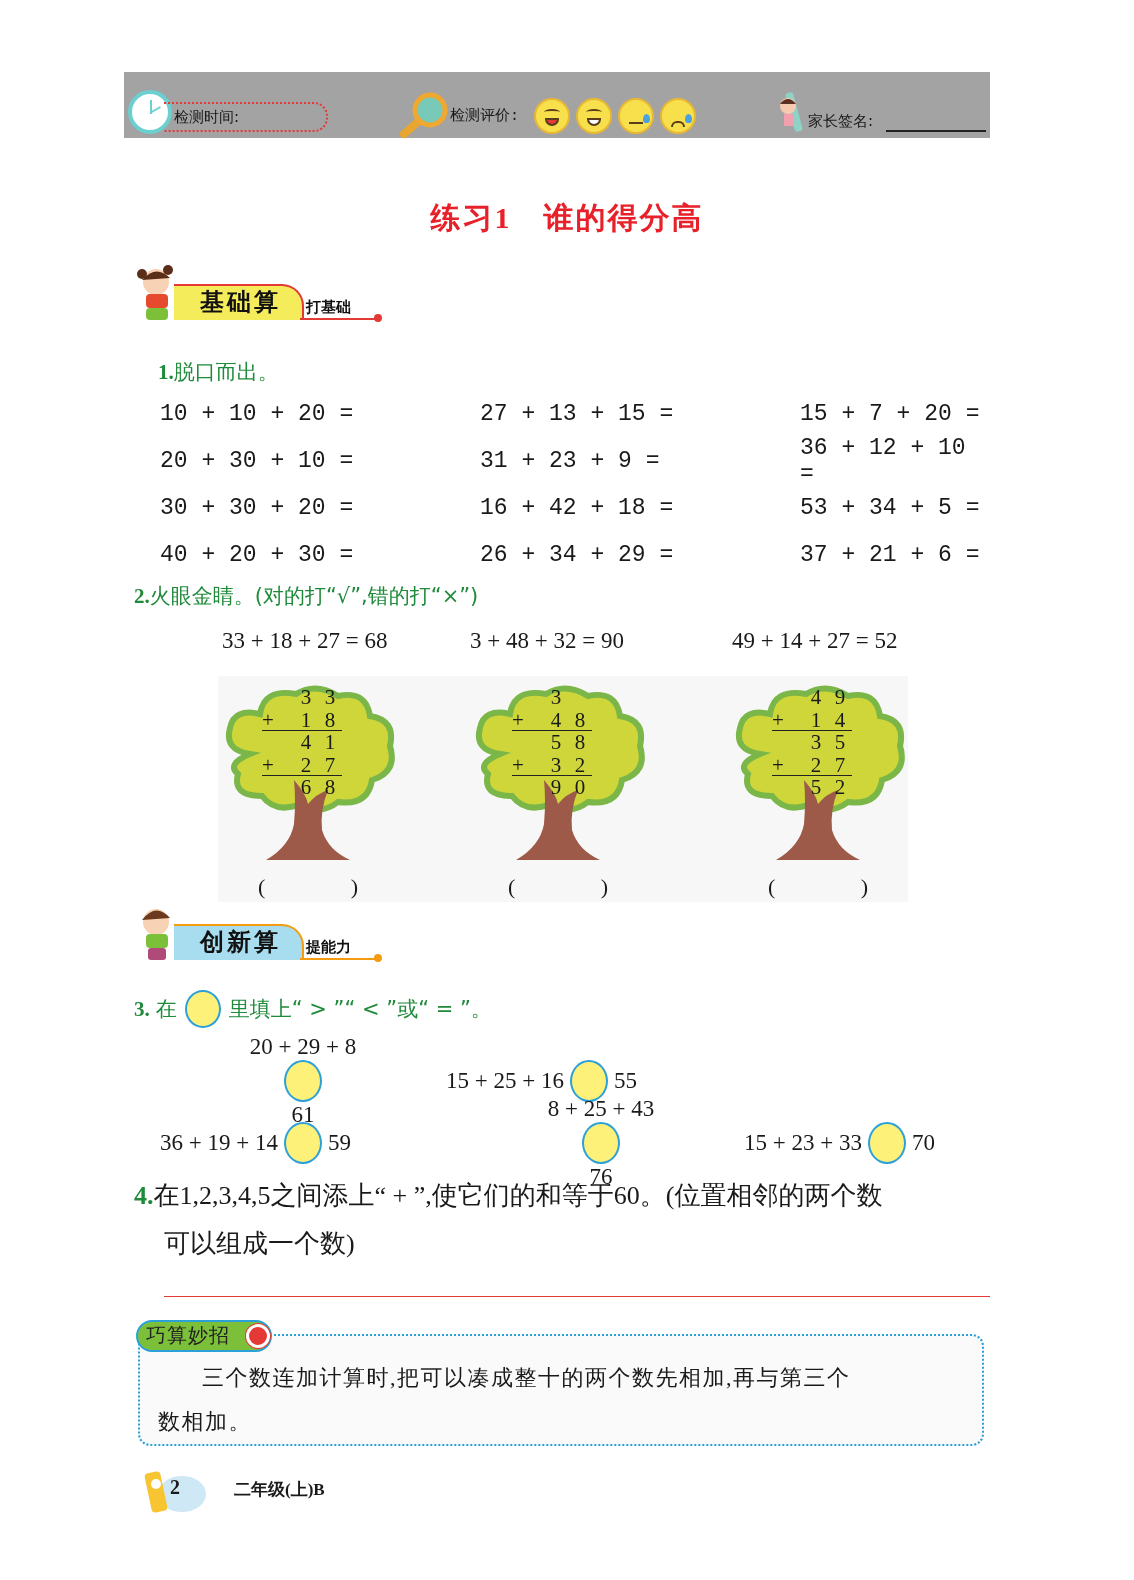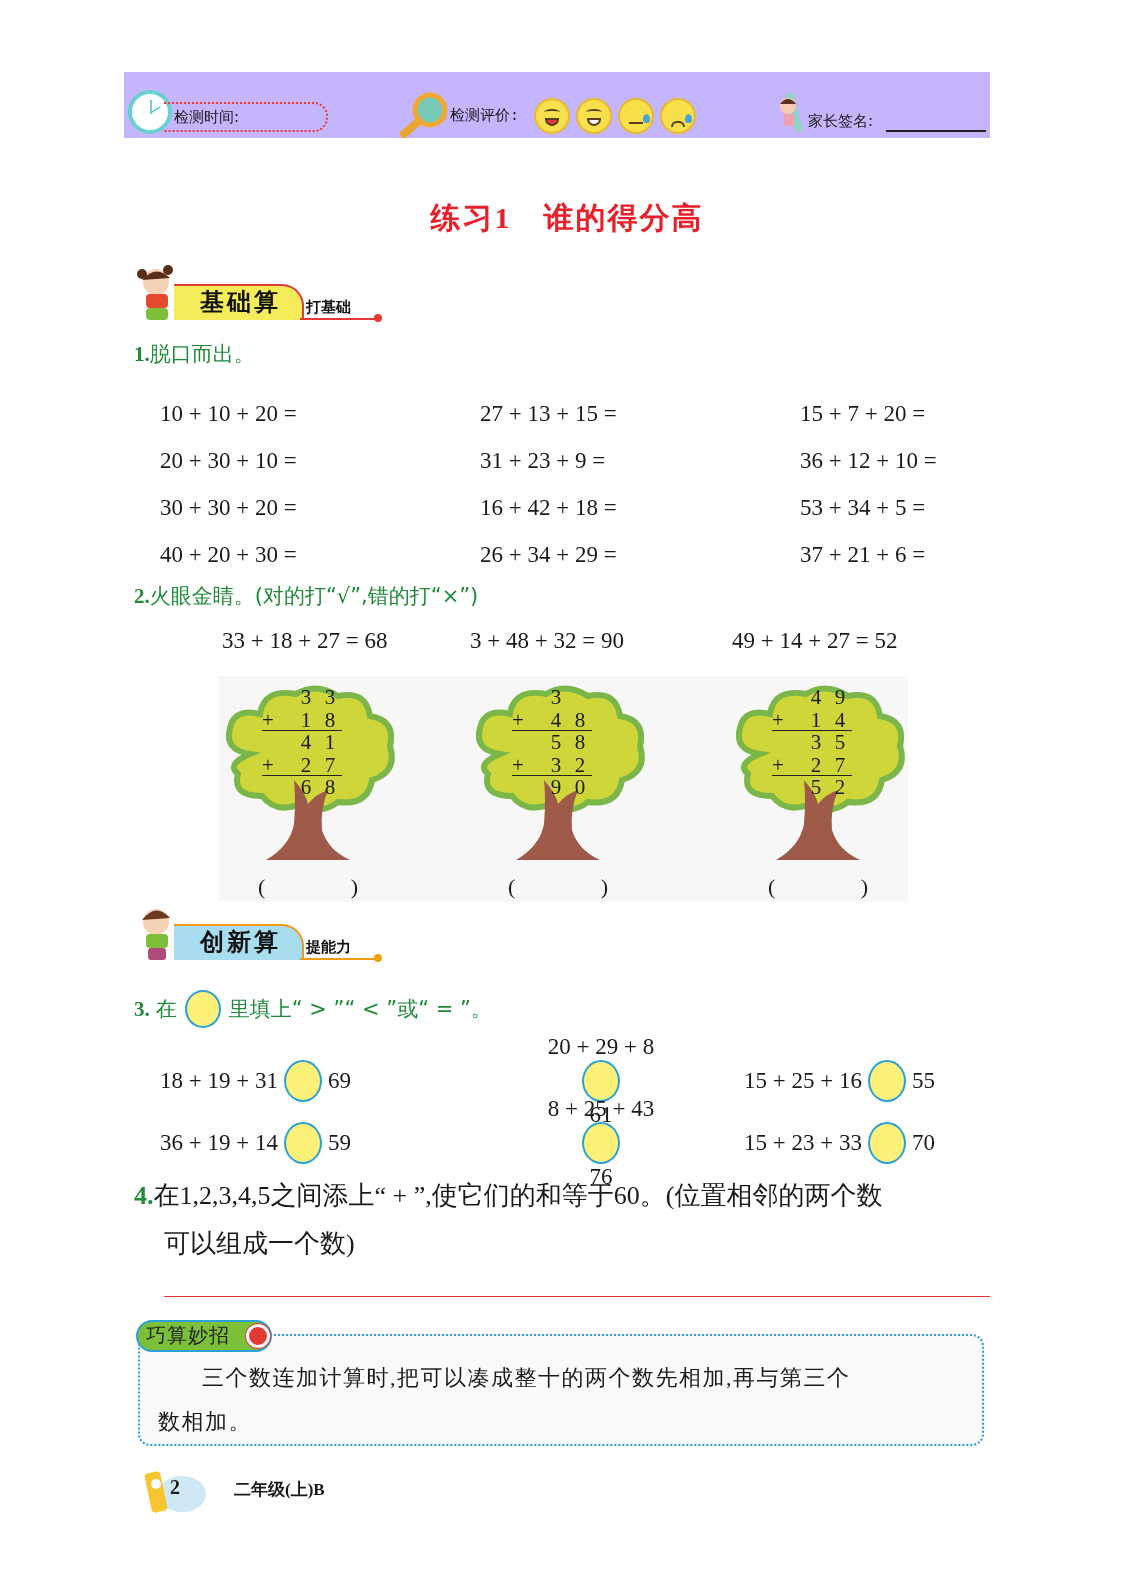--- a/index.html
+++ b/index.html
@@ -1,20 +1,20 @@
 <!DOCTYPE html>
 <html><head>
 <meta charset="utf-8">
 <style>
   * { box-sizing: border-box; margin: 0; padding: 0; }
   html, body { width: 1134px; height: 1580px; background: #ffffff; }
   body { position: relative; font-family: "Liberation Serif", "DejaVu Serif", serif; color: #1a1a1a; overflow: hidden; }
 
   
-  .header { position: absolute; left: 124px; top: 72px; width: 866px; height: 66px; background: #c4b5fd; }
+  .header { position: absolute; left: 124px; top: 72px; width: 866px; height: 66px; background: #a3a3a3; }
   .clock { position: absolute; left: 4px; top: 18px; width: 44px; height: 44px; border-radius: 50%; border: 4px solid #6ccfd0; background: #fff; }
   .clock::before { content: ""; position: absolute; left: 18px; top: 6px; width: 2px; height: 14px; background: #6ccfd0; }
   .clock::after { content: ""; position: absolute; left: 18px; top: 18px; width: 12px; height: 2px; background: #6ccfd0; transform: rotate(-30deg); transform-origin: left; }
   .time-box { position: absolute; left: 40px; top: 30px; width: 164px; height: 30px; border: 2px dotted #e53935; border-left: none; border-radius: 0 14px 14px 0; }
   .time-label { position: absolute; left: 50px; top: 36px; font-family: "DejaVu Sans", sans-serif; font-size: 15px; }
   .magnifier { position: absolute; left: 272px; top: 20px; width: 54px; height: 48px; }
   .eval-label { position: absolute; left: 326px; top: 34px; font-family: Liberation Mono, monospace; font-size: 15px; }
   .faces { position: absolute; left: 410px; top: 26px; display: flex; gap: 6px; }
   .face { width: 36px; height: 36px; border-radius: 50%; background: #f7e04b; border: 2px solid #e8b834; position: relative; }
   .face .eyes { position: absolute; top: 9px; left: 8px; width: 16px; height: 6px; border-top: 2px solid #5a3e1a; border-radius: 50% 50% 0 0; }
@@ -37,21 +37,21 @@
   .banner .sub { position: absolute; left: 172px; top: 34px; font-family: "DejaVu Sans", sans-serif; font-size: 15px; font-weight: bold; color: #111; }
   .banner .rule { position: absolute; left: 166px; top: 54px; width: 78px; height: 2px; }
   .banner .dot { position: absolute; left: 240px; top: 50px; width: 8px; height: 8px; border-radius: 50%; }
 
   
   .q-title { position: absolute; left: 134px; font-family: "DejaVu Sans", sans-serif; font-size: 21px; color: #1f8a3a; }
   .q-title .num { font-weight: bold; font-family: "Liberation Serif", serif; }
 
   .grid1 { position: absolute; left: 160px; top: 390px; width: 820px; }
   .grid1 .row { display: flex; height: 47px; align-items: center; }
-  .grid1 .cell { font-size: 23px; }
+  .grid1 .cell { font-size: 23px; font-family: Liberation Mono, monospace; }
   .grid1 .c0 { width: 320px; } .grid1 .c1 { width: 320px; } .grid1 .c2 { width: 180px; }
 
   .q2-eqs { position: absolute; top: 628px; left: 222px; display: flex; font-size: 23px; }
   .q2-eqs span:nth-child(1) { width: 248px; } .q2-eqs span:nth-child(2) { width: 262px; }
 
   .trees { position: absolute; left: 218px; top: 676px; width: 690px; height: 226px; background: #f7f7f7; }
   .tree { position: absolute; top: 0; width: 180px; height: 226px; }
   .crown { position: absolute; left: 2px; top: 8px; width: 176px; height: 130px; }
   .trunk { position: absolute; left: 48px; top: 104px; width: 84px; height: 82px; }
   .vert { position: absolute; left: 44px; top: 10px; width: 80px; font-size: 21px; line-height: 22.5px; }
@@ -138,21 +138,21 @@
     <rect x="12" y="30" width="22" height="14" rx="4" fill="#e64a2e"></rect>
     <rect x="12" y="44" width="22" height="12" rx="4" fill="#7cc03a"></rect>
   </svg>
   <div class="strip" style="background:#f4ec5a; border-top:2px solid #e53935; border-right:2px solid #e53935;"></div>
   <span class="title">基础算</span>
   <span class="sub">打基础</span>
   <div class="rule" style="background:#e53935;"></div>
   <div class="dot" style="background:#e53935;"></div>
 </div>
 
-<div class="q-title" style="top:340px;">
+<div class="q-title" style="top:358px;margin-left:24px;">
   <span class="num">1.</span><span>脱口而出。</span>
 </div>
 <div class="grid1">
   <div class="row">
     <span class="cell c0">10 + 10 + 20 =</span>
     <span class="cell c1">27 + 13 + 15 =</span>
     <span class="cell c2">15 + 7 + 20 =</span>
   </div>
   <div class="row">
     <span class="cell c0">20 + 30 + 10 =</span>
@@ -318,25 +318,20 @@
 </div>
 
 <div class="q-title" style="top:990px; display:flex; align-items:center;">
   <span class="num">3.</span>
   <span style="margin-left:6px;">在</span>
   <span class="q3-circle-inline"></span>
   <span>里填上“ &gt; ”“ &lt; ”或“ = ”。</span>
 </div>
 <div class="grid3">
   <div class="row">
-    <div class="cell c0">
-        <span>18 + 19 + 31</span>
-        <div class="cmp-circle"></div>
-        <span>69</span>
-      </div>
     <div class="cell c1">
         <span>20 + 29 + 8</span>
         <div class="cmp-circle"></div>
         <span>61</span>
       </div>
     <div class="cell c2">
         <span>15 + 25 + 16</span>
         <div class="cmp-circle"></div>
         <span>55</span>
       </div>

